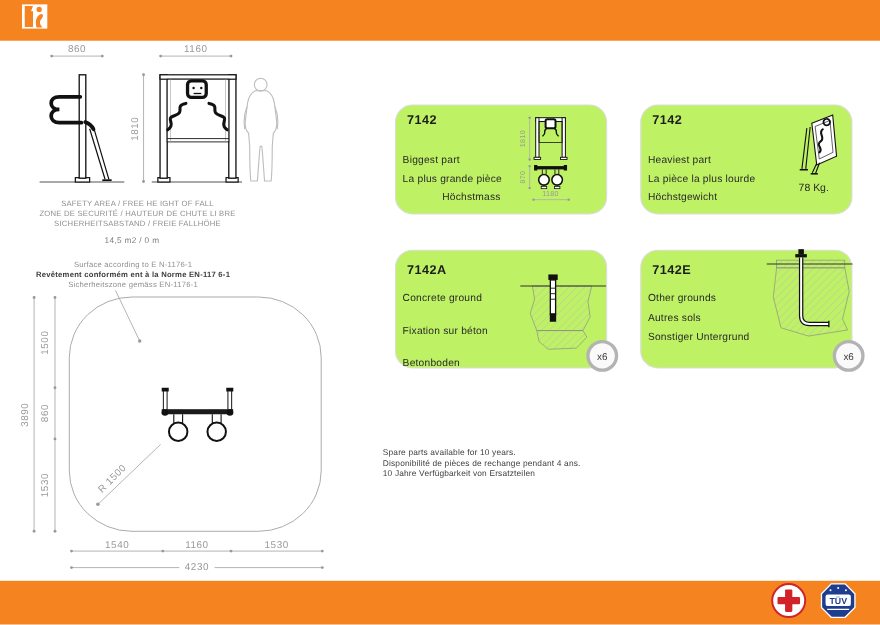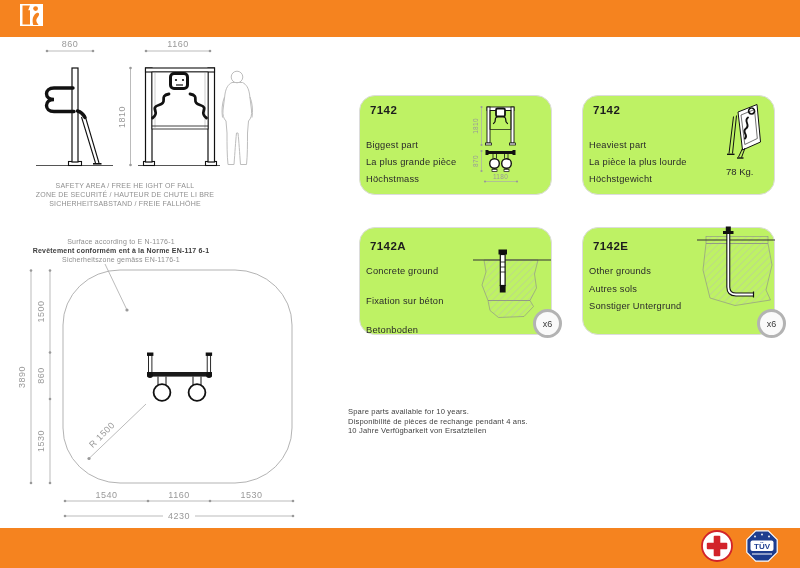--- a/index.html
+++ b/index.html
@@ -42,21 +42,21 @@
       <circle cx="15.6" cy="4.6" r="2.4" fill="#F5831F"></circle>
       <path d="M13.2 21 C11.8 15.5 13 11.2 16.2 9.2 C18.4 8 19.6 9.2 18.9 11.2 C18.2 13.2 16.3 14.2 16.3 16.2 C16.3 18.2 17.4 19.3 18.6 21 Z" fill="#F5831F"></path>
     </svg>
   </div>
   <div class="bottombar"></div>
 
   <div class="card" style="left:359px;top:95px;width:191px;height:98px;">
     <div class="card-code">7142</div>
     <div class="card-line" style="top:44px;">Biggest part</div>
     <div class="card-line" style="top:61px;">La plus grande pièce</div>
-    <div class="card-line" style="top:78px;">Höchstmass</div>
+    <div class="card-line" style="top:78px;margin-left:36px;">Höchstmass</div>
   </div>
 
   <div class="card" style="left:582px;top:95px;width:191px;height:98px;">
     <div class="card-code">7142</div>
     <div class="card-line" style="top:44px;">Heaviest part</div>
     <div class="card-line" style="top:61px;">La pièce la plus lourde</div>
     <div class="card-line" style="top:78px;">Höchstgewicht</div>
     <div class="card-weight">78 Kg.</div>
   </div>
 
@@ -259,20 +259,21 @@
       <text x="762" y="549" text-anchor="middle" font-size="8" font-weight="bold" fill="#1E3D8F">TÜV</text>
       <path d="M752 554 h20" stroke="#fff" stroke-width="1"></path>
     </g>
   </svg>
 
   <div class="txt safety-block">
     <div>SAFETY AREA / FREE HE IGHT OF  FALL</div>
     <div>ZONE DE SECURITÉ /  HAUTEUR DE CHUTE LI BRE</div>
     <div>SICHERHEITSABSTAND  / FREIE FALLHÖHE</div>
   </div>
+  <div class="txt area-value">14,5 m2 / 0 m</div>
   <div class="txt surface-block">
     <div>Surface according to E N-1176-1</div>
     <div class="surface-bold">Revêtement conformém ent à la Norme EN-117 6-1</div>
     <div>Sicherheitszone gemäss  EN-1176-1</div>
   </div>
 
   <div class="txt notes notes-spare">
     <div>Spare parts available for 10 years.</div>
     <div>Disponibilité de pièces de rechange pendant 4 ans.</div>
     <div>10 Jahre Verfügbarkeit von Ersatzteilen</div>

